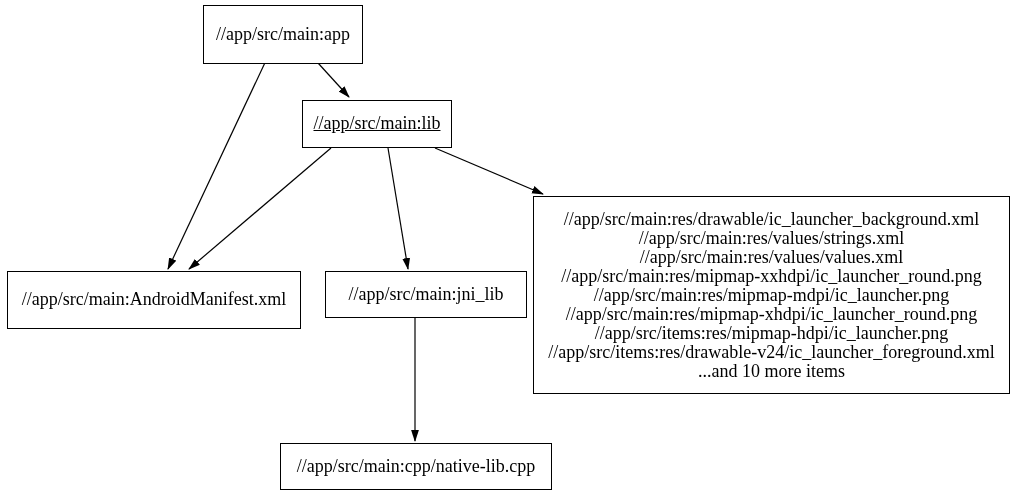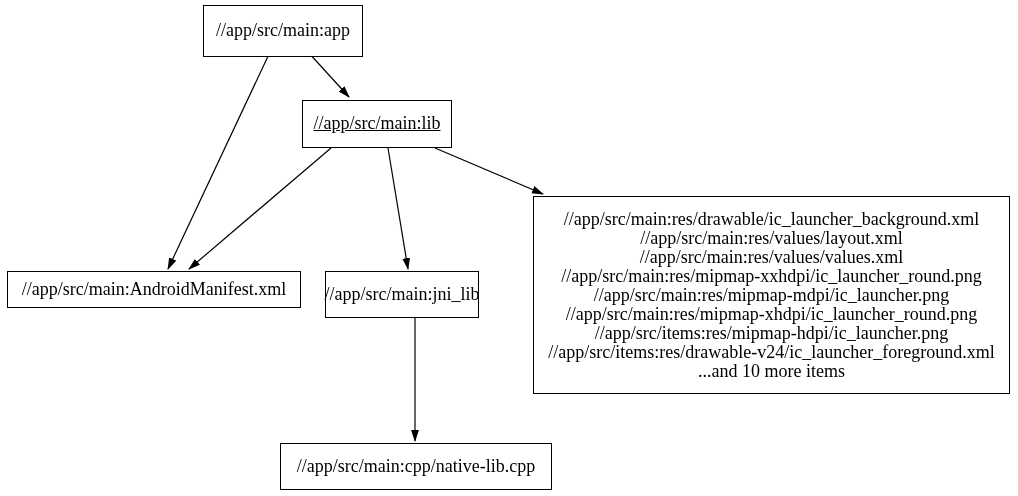--- a/index.html
+++ b/index.html
@@ -36,24 +36,24 @@
   .node-multi {
     flex-direction: column;
     justify-content: center;
     line-height: 19px;
   }
   .node-multi .file-line {
     display: block;
     font-size: 18px;
   }
   
-  #node-app      { left: 203px; top: 5px;   width: 160px; height: 52px; }
+  #node-app      { left: 203px; top: 5px;   width: 160px; height: 59px; }
   #node-lib      { left: 302px; top: 100px; width: 150px; height: 48px; text-decoration: underline; }
-  #node-manifest { left: 7px;   top: 271px; width: 294px; height: 37px; }
-  #node-jni-lib  { left: 325px; top: 271px; width: 154px; height: 47px; }
+  #node-manifest { left: 7px;   top: 271px; width: 294px; height: 58px; }
+  #node-jni-lib  { left: 325px; top: 271px; width: 202px; height: 47px; }
   #node-res      { left: 533px; top: 196px; width: 477px; height: 198px; }
   #node-native   { left: 280px; top: 443px; width: 272px; height: 47px; text-align: center; }
 </style>
 </head>
 <body>
 
 <div id="canvas">
 
   <svg id="edges" viewBox="0 0 1018 496" xmlns="http://www.w3.org/2000/svg">
     <defs>
@@ -80,21 +80,21 @@
   <div class="node" id="node-manifest">
     <span>//app/src/main:AndroidManifest.xml</span>
   </div>
 
   <div class="node" id="node-jni-lib">
     <span>//app/src/main:jni_lib</span>
   </div>
 
   <div class="node node-multi" id="node-res">
     <span class="file-line">//app/src/main:res/drawable/ic_launcher_background.xml</span>
-    <span class="file-line">//app/src/main:res/values/layout.xml</span>
+    <span class="file-line">//app/src/main:res/values/strings.xml</span>
     <span class="file-line">//app/src/main:res/values/values.xml</span>
     <span class="file-line">//app/src/main:res/mipmap-xxhdpi/ic_launcher_round.png</span>
     <span class="file-line">//app/src/main:res/mipmap-mdpi/ic_launcher.png</span>
     <span class="file-line">//app/src/main:res/mipmap-xhdpi/ic_launcher_round.png</span>
     <span class="file-line">//app/src/items:res/mipmap-hdpi/ic_launcher.png</span>
     <span class="file-line">//app/src/items:res/drawable-v24/ic_launcher_foreground.xml</span>
     <span class="file-line">...and 10 more items</span>
   </div>
 
   <div class="node" id="node-native">

